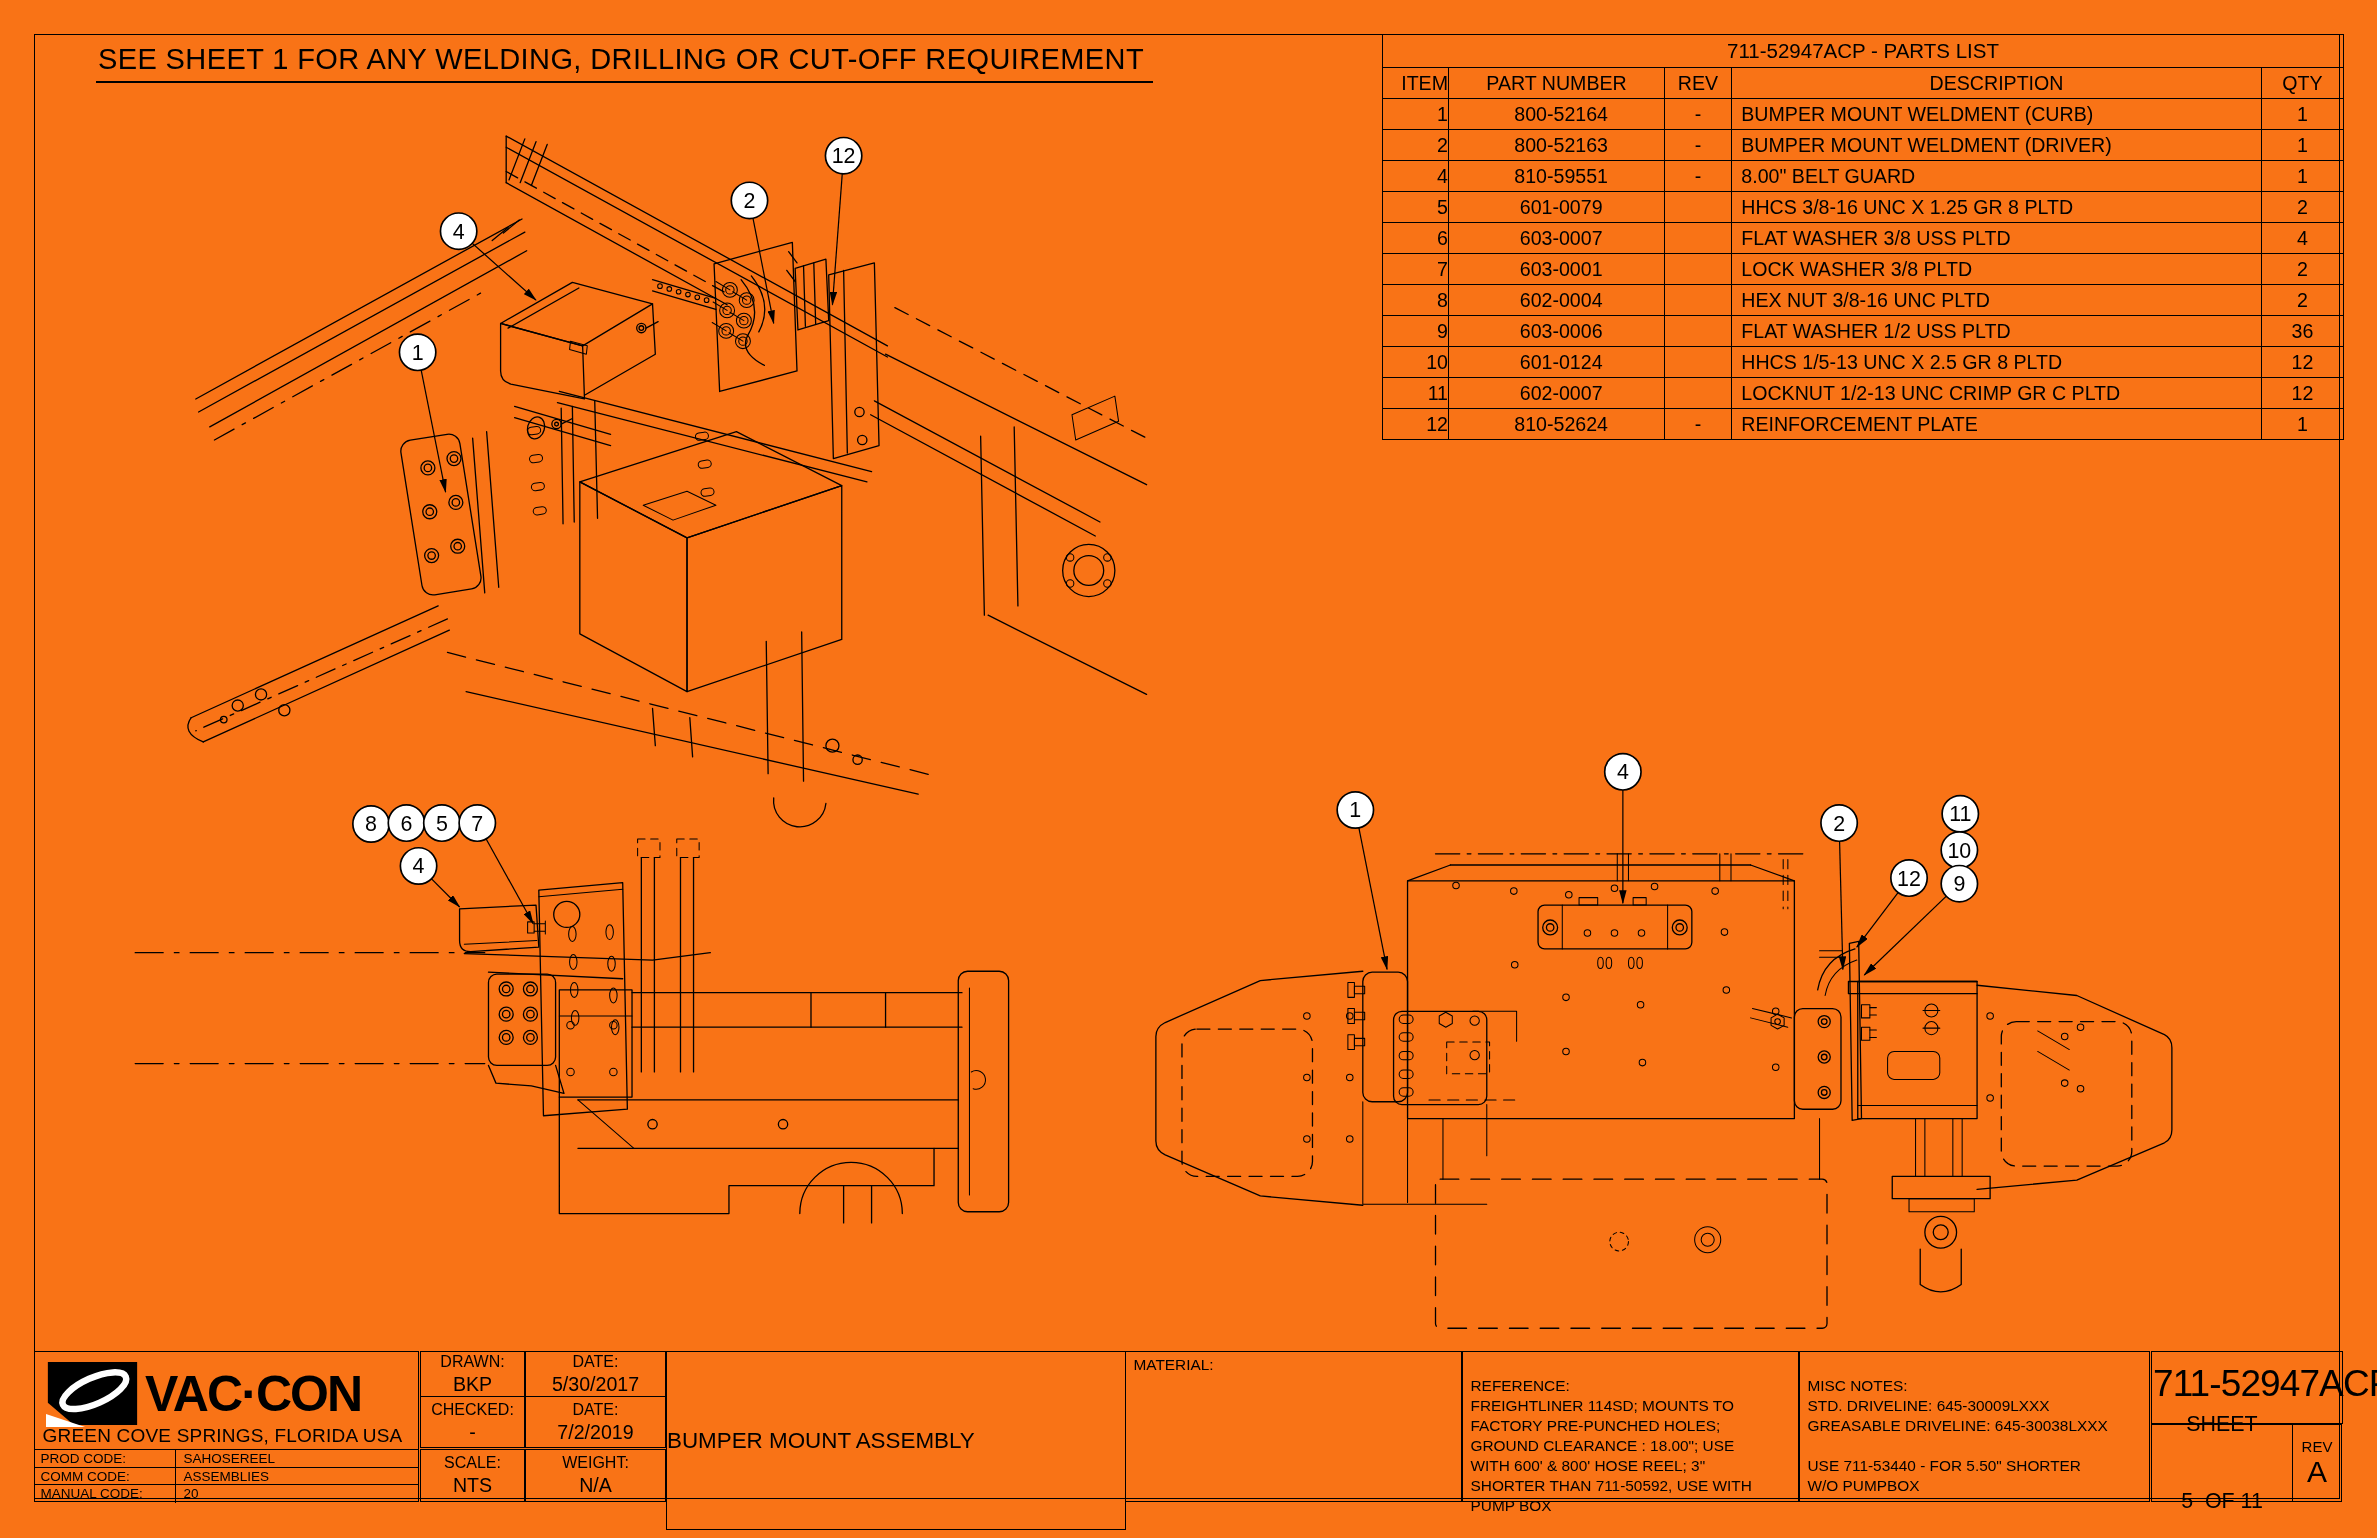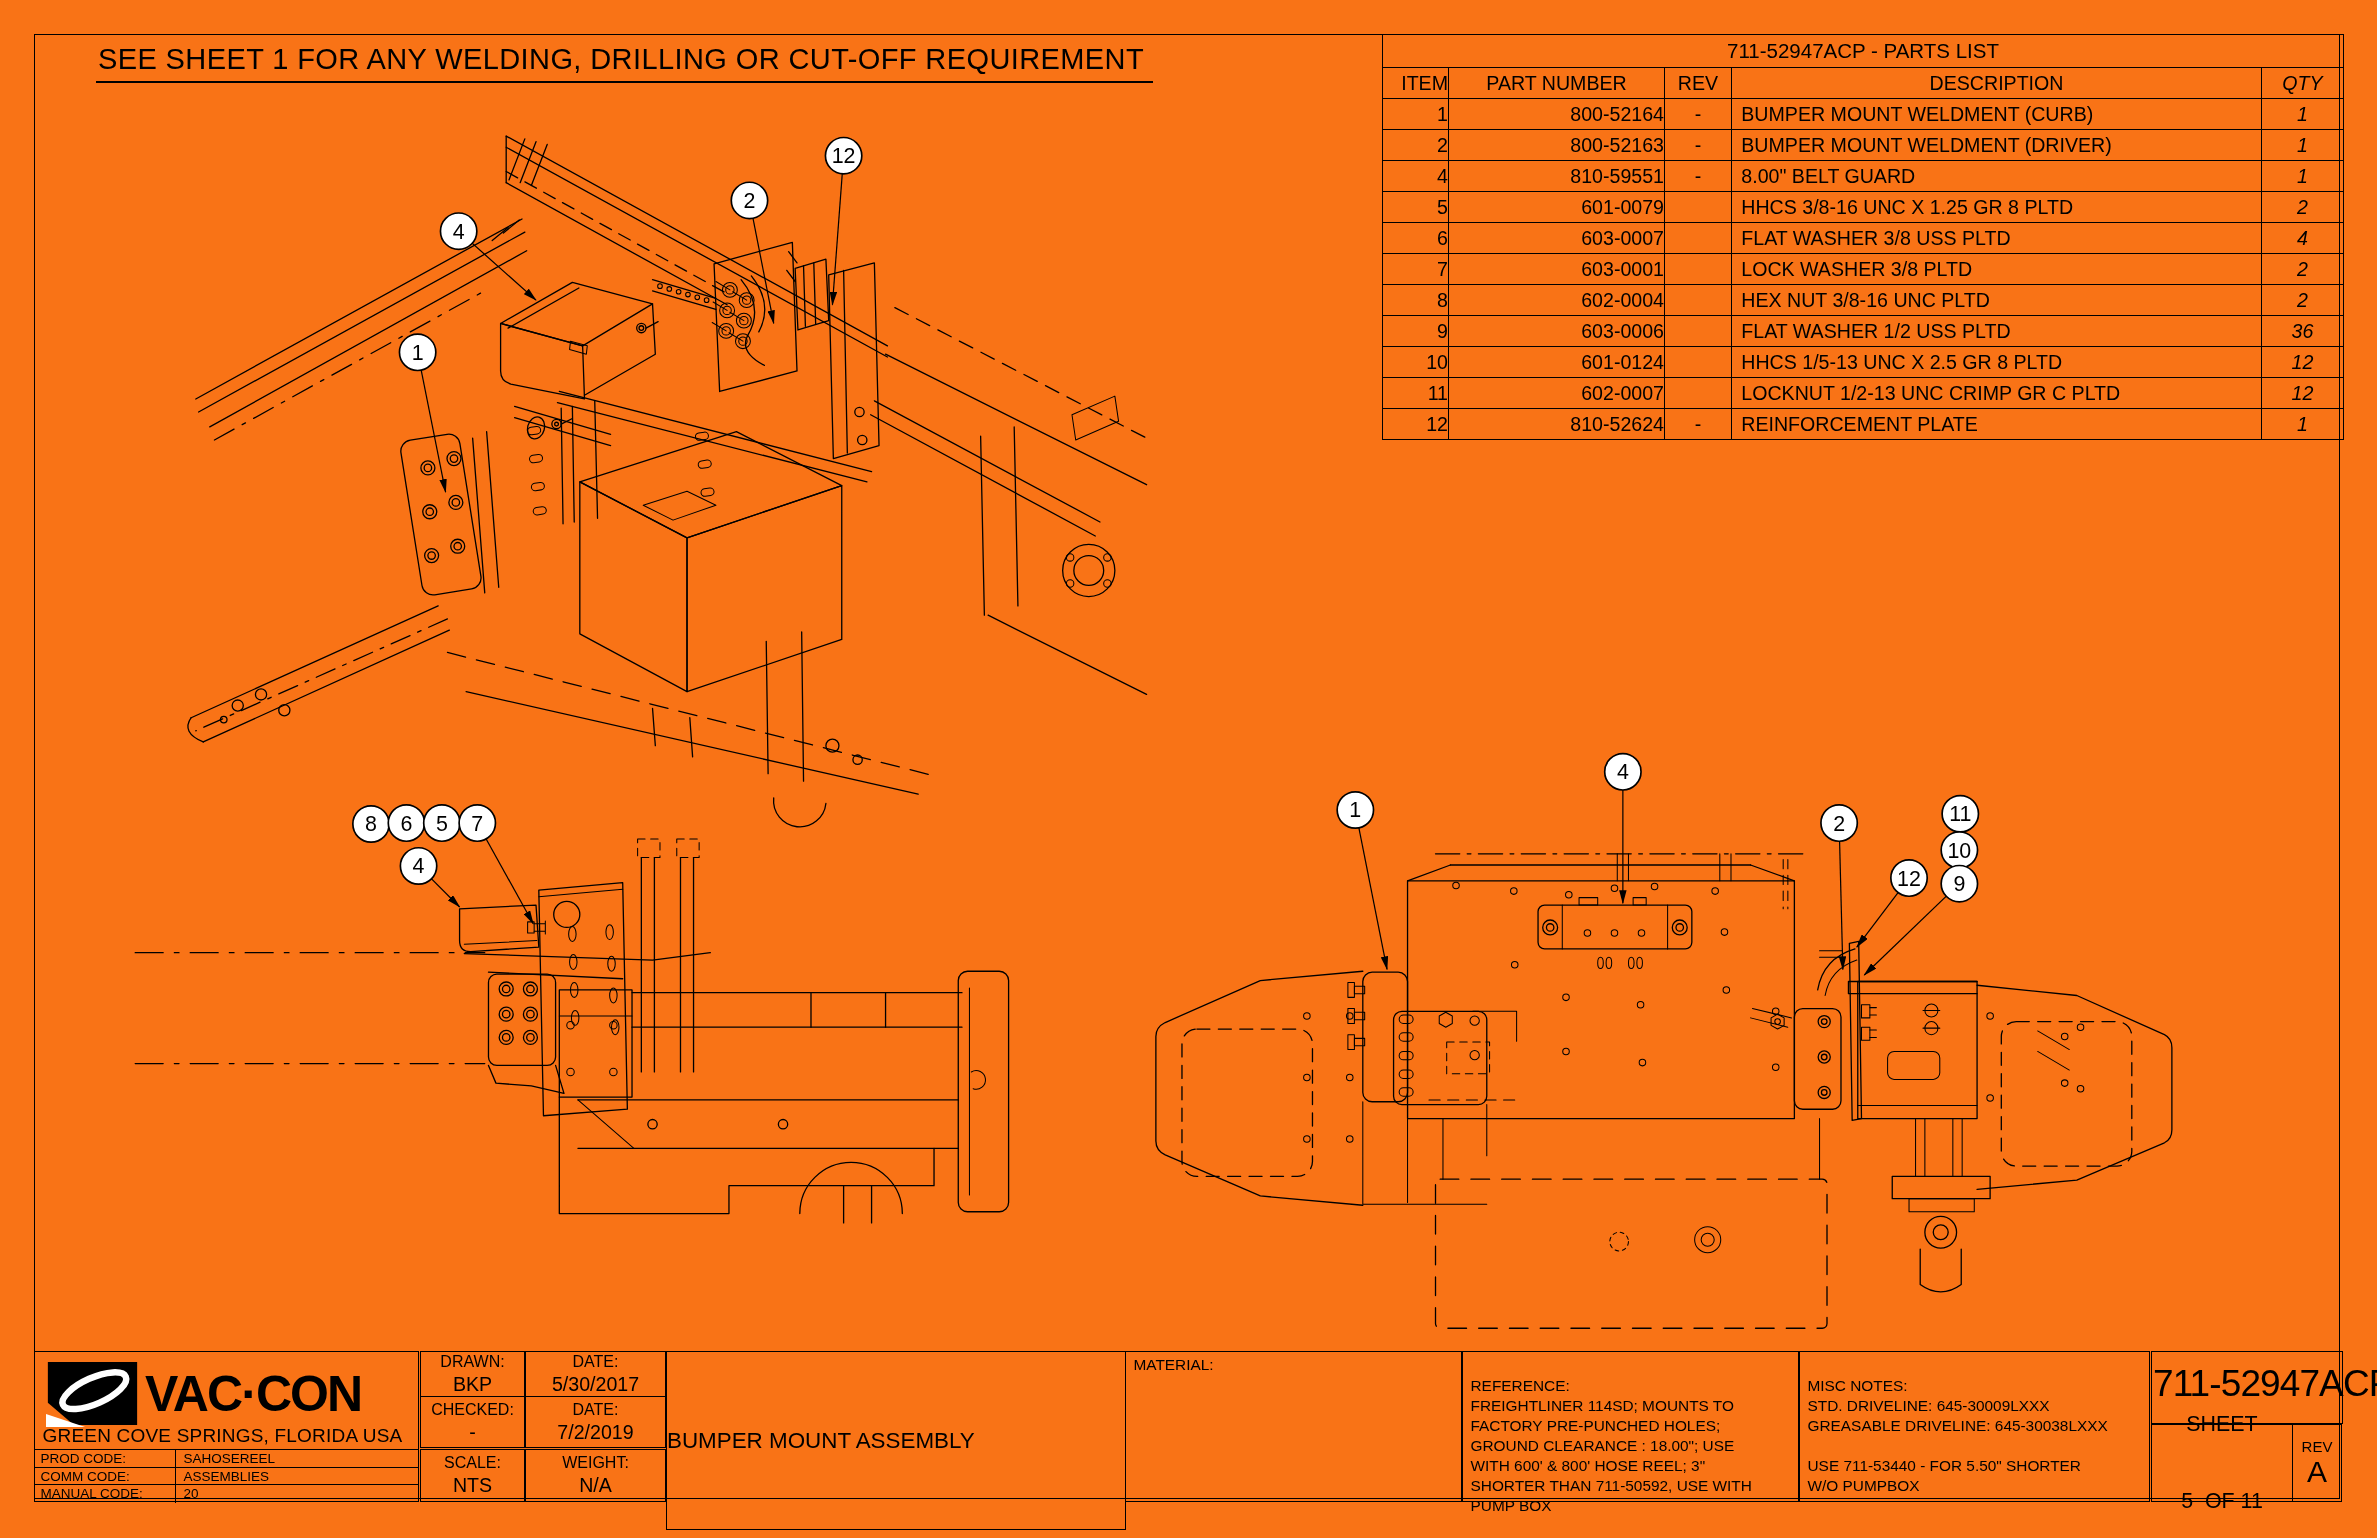--- a/index.html
+++ b/index.html
@@ -10,24 +10,24 @@
   .page-border{left:34px;top:34px;width:2306px;height:1465px;border:1.9px solid #000;box-sizing:border-box;}
   
   .sheet-note{left:96px;top:43px;font-size:29px;letter-spacing:0.4px;border-bottom:2.8px solid #000;
               padding:0 9.3px 4.7px 1.9px;white-space:nowrap;}
   
   .parts-table{left:1382px;top:34px;width:961px;border-collapse:collapse;table-layout:fixed;}
   .parts-table th,.parts-table td{border:1.4px solid #000;font-weight:normal;font-size:19.6px;
        height:31px;padding:0;overflow:hidden;white-space:nowrap;box-sizing:border-box;}
   .parts-table .t-title th{font-size:20.5px;height:33px;text-align:center;}
   .parts-table .c-item{text-align:right;}
-  .parts-table .c-part{text-align:right;padding-left:9.3px;}
+  .parts-table .c-part{text-align:center;padding-left:9.3px;}
   .parts-table .c-rev{text-align:center;}
   .parts-table .c-desc{text-align:left;padding-left:9.3px;}
-  .parts-table .c-qty{text-align:center;font-style:italic;}
+  .parts-table .c-qty{text-align:center;}
   .parts-table thead .c-part,.parts-table thead .c-desc{text-align:center;padding-left:0;}
   
   .tb{border:1.4px solid #000;box-sizing:border-box;}
   .tb-label{font-size:16px;text-align:left;}
   .tb-2line{display:flex;flex-direction:column;justify-content:center;align-items:center;line-height:1.25;}
   .tb-2line .v{font-size:19.6px;}
   .codes-row{position:absolute;left:0;width:100%;display:flex;font-size:13.5px;line-height:17.7px;}
   .codes-row .cl{width:141px;border-right:1.4px solid #000;border-top:1.4px solid #000;padding-left:5.6px;box-sizing:border-box;}
   .codes-row .cv{flex:1;border-top:1.4px solid #000;padding-left:7.5px;box-sizing:border-box;}
   .notes-cell{font-size:15.4px;line-height:20px;padding:3.7px 0 0 7.5px;white-space:pre-line;}

